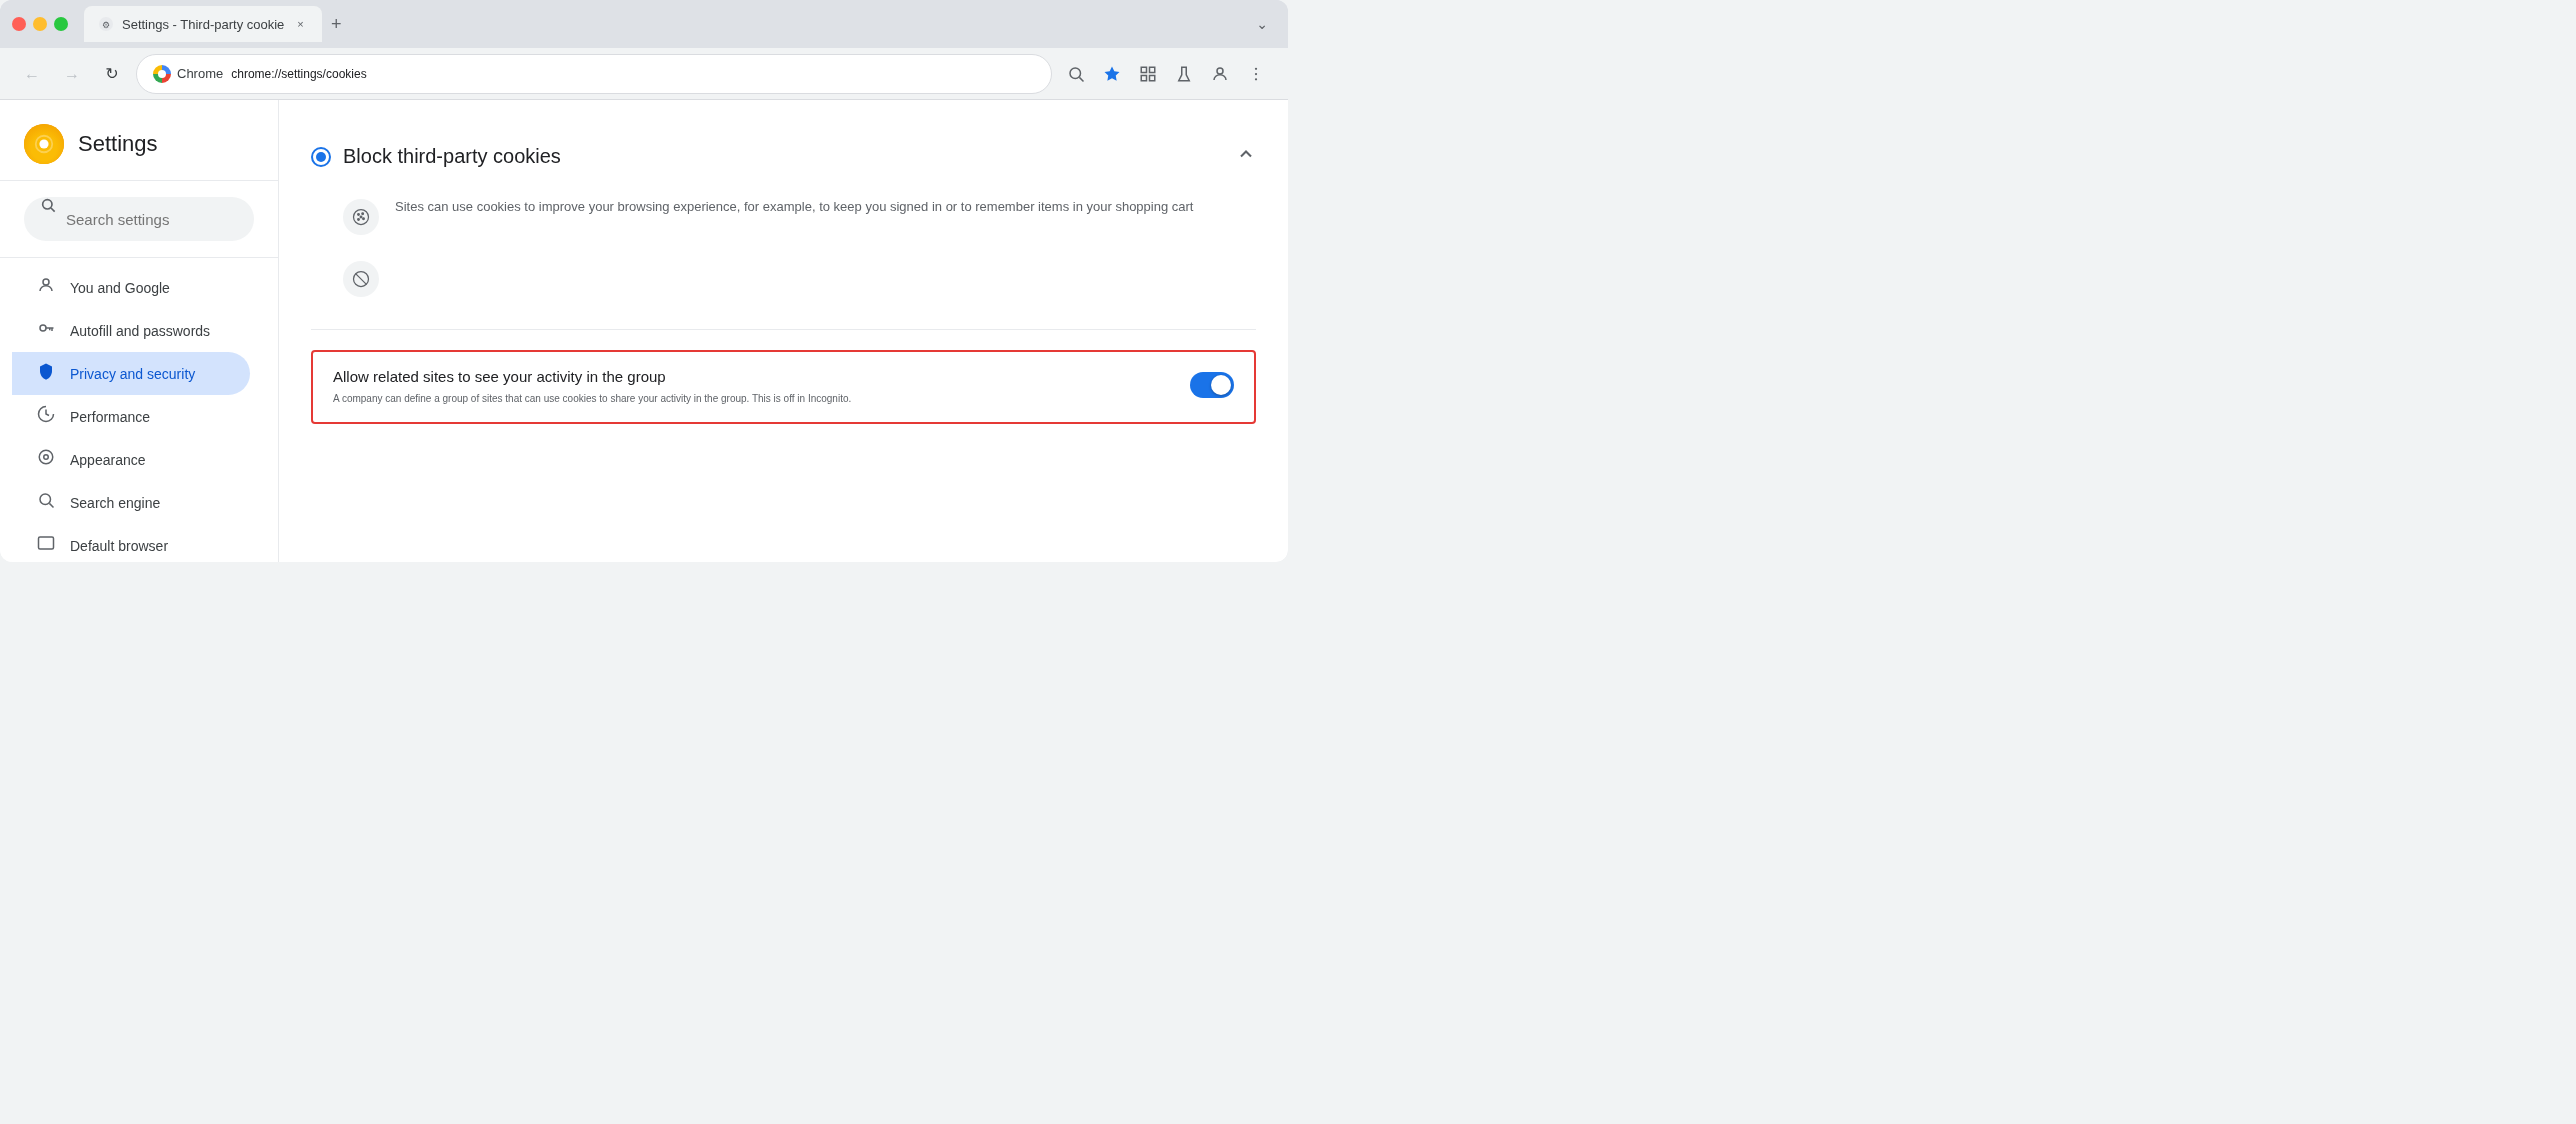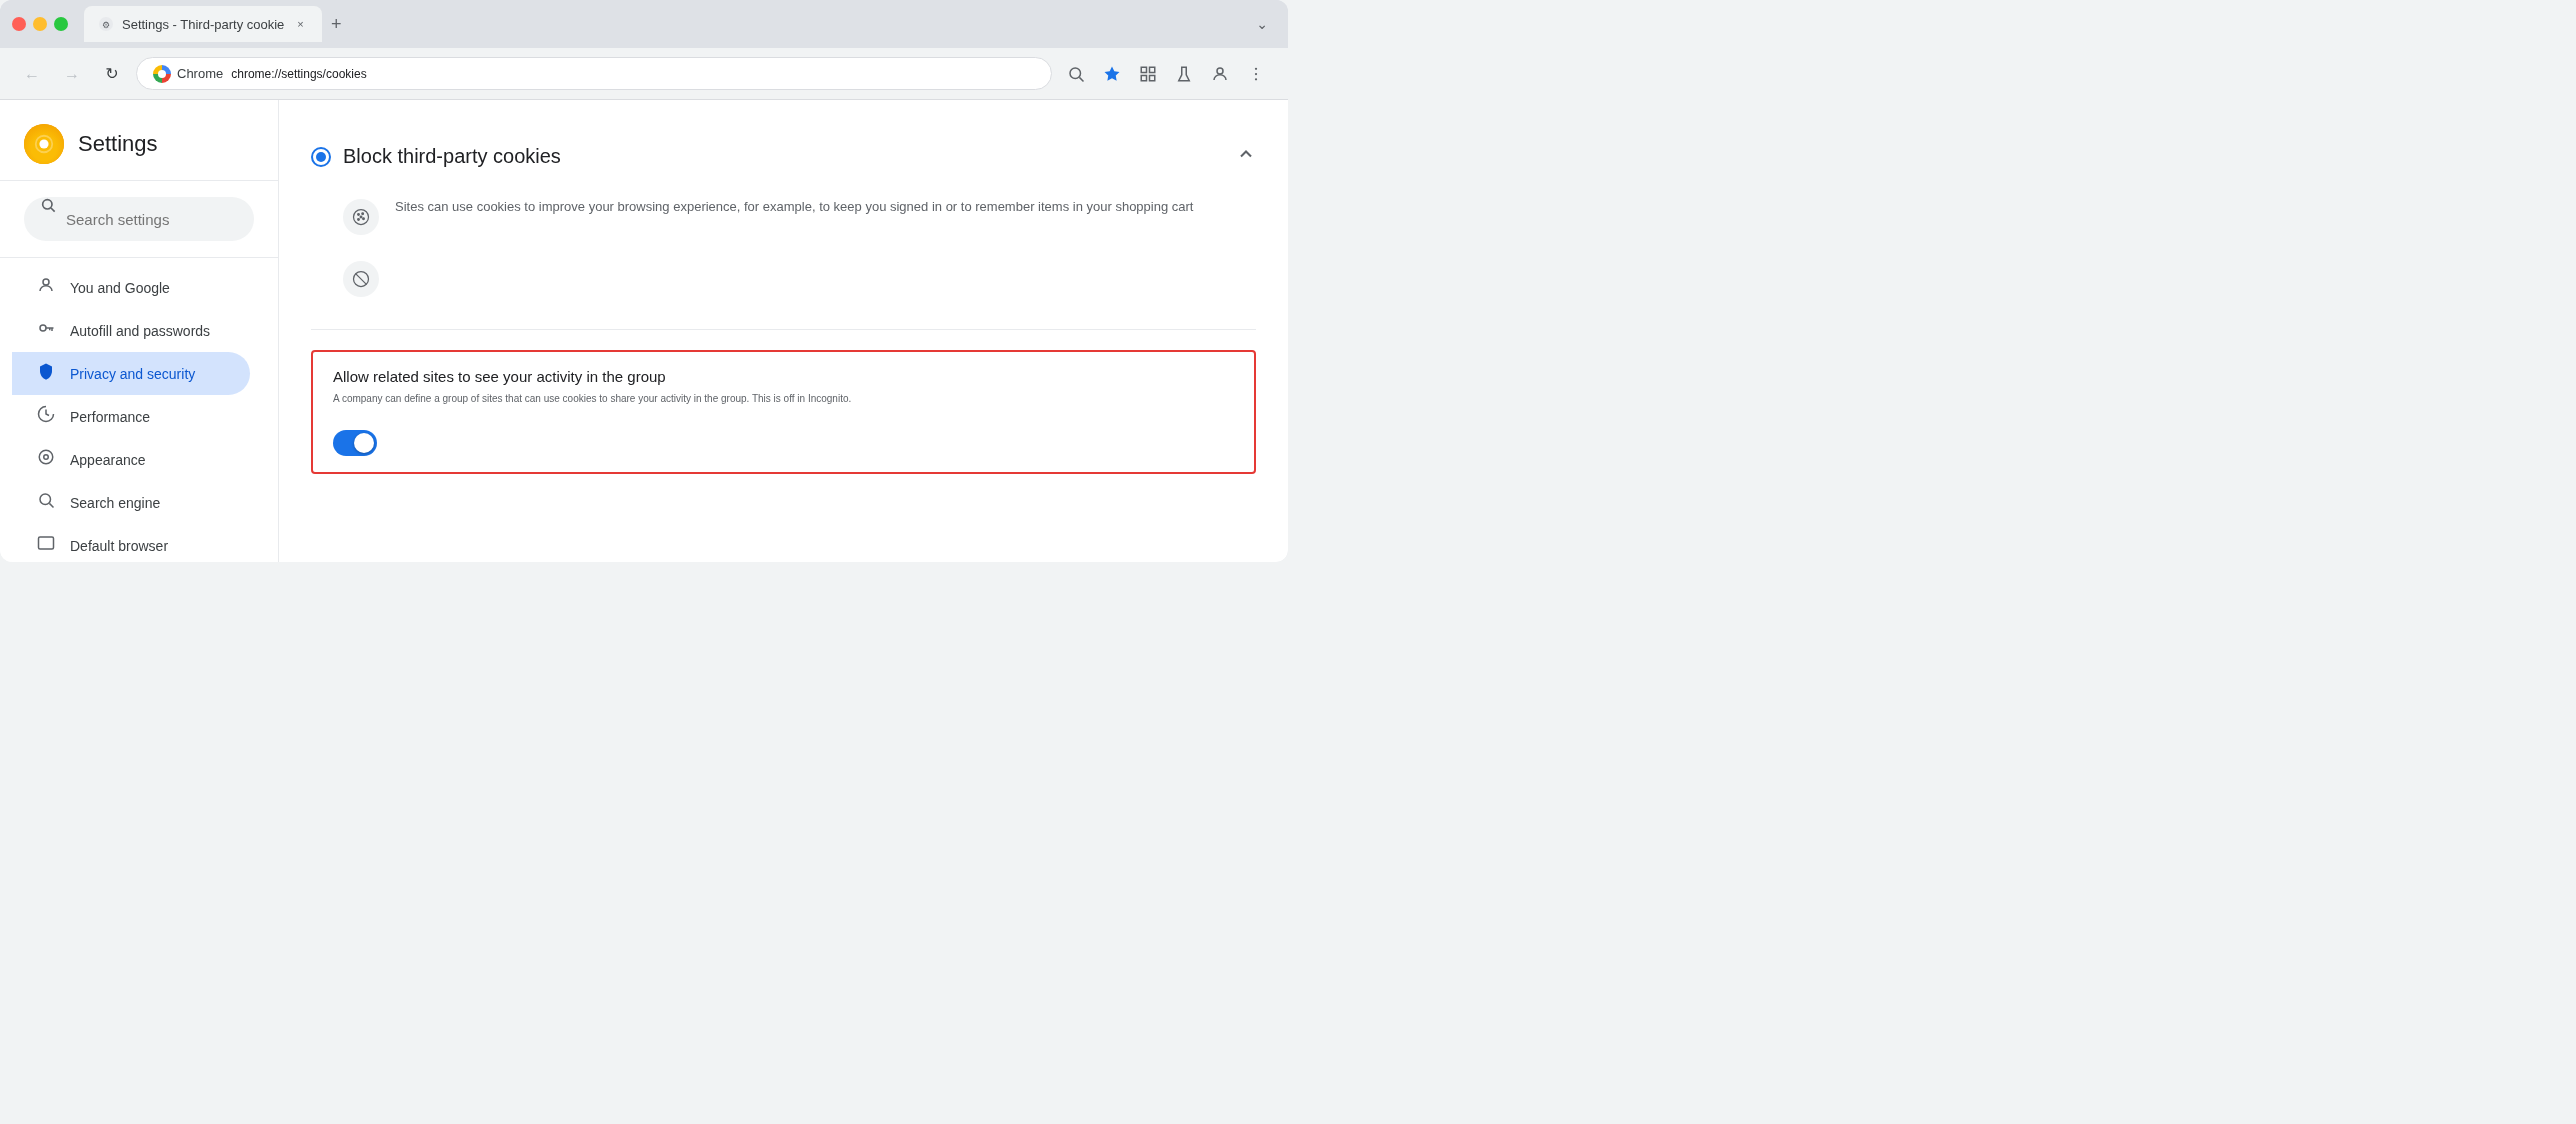--- a/index.html
+++ b/index.html
@@ -21,21 +21,21 @@
     .tab-title { flex: 1; overflow: hidden; text-overflow: ellipsis; white-space: nowrap; font-size: 13px; }
     .tab-close { width: 16px; height: 16px; border-radius: 50%; display: flex; align-items: center; justify-content: center; font-size: 11px; color: #5f6368; cursor: pointer; }
     .new-tab-btn { width: 28px; height: 28px; border-radius: 50%; display: flex; align-items: center; justify-content: center; font-size: 18px; color: #5f6368; cursor: pointer; }
     .window-controls-right { margin-left: auto; display: flex; align-items: center; }
     .window-btn { width: 28px; height: 28px; display: flex; align-items: center; justify-content: center; font-size: 14px; color: #5f6368; }
 
     
     .nav-bar { background: #f1f3f4; height: 52px; display: flex; align-items: center; padding: 0 16px; gap: 8px; border-bottom: 1px solid #dadce0; }
     .nav-btn { width: 32px; height: 32px; border-radius: 50%; display: flex; align-items: center; justify-content: center; cursor: pointer; color: #3c4043; font-size: 16px; }
     .nav-btn.disabled { color: #bdc1c6; cursor: default; }
-    .address-bar { flex: 1; background: #fff; border-radius: 24px; height: 33px; display: flex; align-items: center; padding: 0 16px; gap: 8px; border: 1px solid #dadce0; justify-content: space-between; }
+    .address-bar { flex: 1; background: #fff; border-radius: 24px; height: 40px; display: flex; align-items: center; padding: 0 16px; gap: 8px; border: 1px solid #dadce0; justify-content: space-between; }
     .address-bar-favicon { display: flex; align-items: center; gap: 6px; }
     .chrome-icon { width: 18px; height: 18px; border-radius: 50%; background: conic-gradient(#4285f4 0deg 90deg, #ea4335 90deg 180deg, #34a853 180deg 270deg, #fbbc05 270deg 360deg); position: relative; }
     .chrome-icon::after { content: ''; position: absolute; top: 50%; left: 50%; transform: translate(-50%, -50%); width: 8px; height: 8px; background: #fff; border-radius: 50%; }
     .address-text { font-size: 12px; color: #202124; flex: 1; }
     .nav-actions { display: flex; align-items: center; gap: 4px; }
     .nav-action-btn { width: 32px; height: 32px; border-radius: 50%; display: flex; align-items: center; justify-content: center; cursor: pointer; color: #5f6368; font-size: 16px; }
     .bookmark-star { color: #1a73e8; }
 
     
     .main-area { flex: 1; background: #fff; display: flex; overflow: hidden; }
@@ -64,21 +64,21 @@
     .radio-btn { width: 20px; height: 20px; border-radius: 50%; border: 2px solid #1a73e8; display: flex; align-items: center; justify-content: center; flex-shrink: 0; }
     .radio-btn.selected::after { content: ''; width: 10px; height: 10px; border-radius: 50%; background: #1a73e8; }
     .option-title { font-size: 20px; font-weight: 500; color: #202124; flex: 1; }
     .chevron-icon { color: #5f6368; font-size: 18px; cursor: pointer; }
     .option-details { padding: 16px 0 0 0; }
     .detail-row { display: flex; align-items: flex-start; gap: 16px; padding: 12px 32px; }
     .detail-icon { width: 36px; height: 36px; border-radius: 50%; background: #f1f3f4; display: flex; align-items: center; justify-content: center; flex-shrink: 0; margin-top: 2px; font-size: 16px; color: #5f6368; }
     .detail-text { font-size: 13px; color: #5f6368; line-height: 1.5; }
 
     
-    .highlight-box { border: 2.5px solid #e53935; border-radius: 4px; padding: 16px 20px; margin-top: 20px; display: flex; align-items: flex-start; justify-content: space-between; gap: 20px; flex-direction: column; }
+    .highlight-box { border: 2.5px solid #e53935; border-radius: 4px; padding: 16px 20px; margin-top: 20px; display: flex; align-items: flex-start; justify-content: space-between; gap: 20px; }
     .highlight-text { flex: 1; }
     .highlight-title { font-size: 15px; font-weight: 500; color: #202124; margin-bottom: 6px; }
     .highlight-desc { font-size: 10px; color: #5f6368; line-height: 1.5; }
 
     
     .toggle { width: 44px; height: 26px; border-radius: 13px; background: #1a73e8; cursor: pointer; position: relative; flex-shrink: 0; margin-top: 4px; }
     .toggle-knob { width: 20px; height: 20px; border-radius: 50%; background: #fff; position: absolute; top: 3px; right: 3px; box-shadow: 0 1px 3px rgba(0,0,0,0.3); }
 
     
     ::-webkit-scrollbar { width: 8px; }

